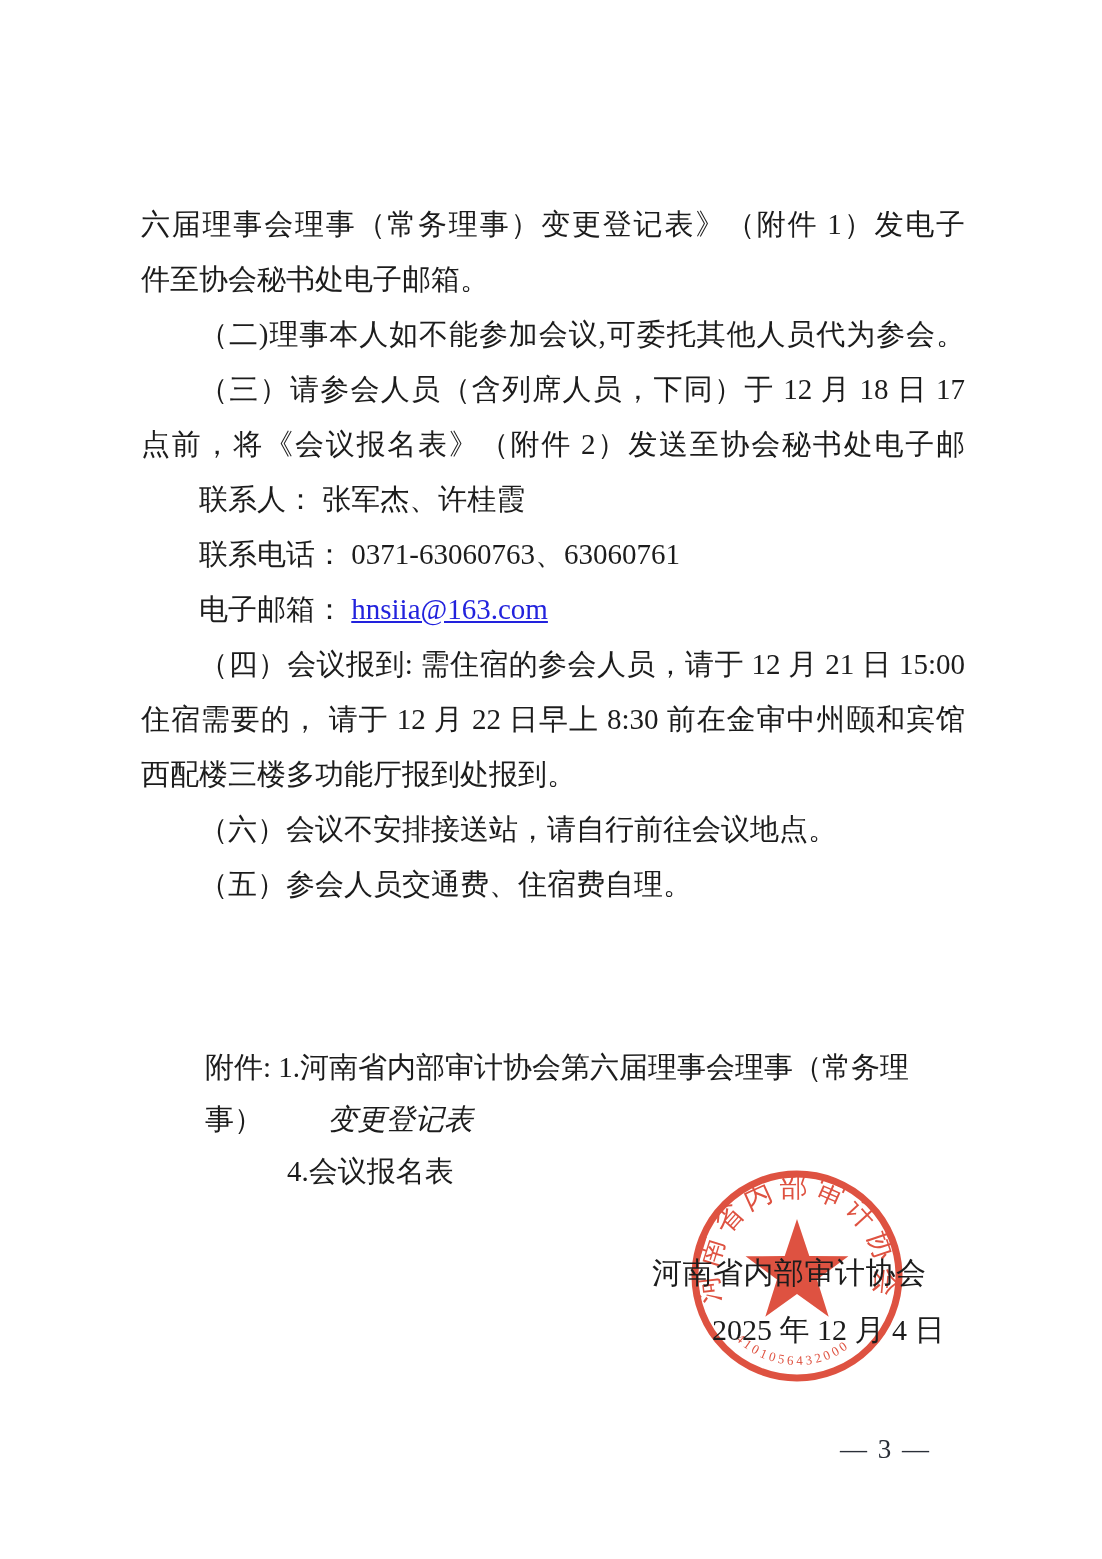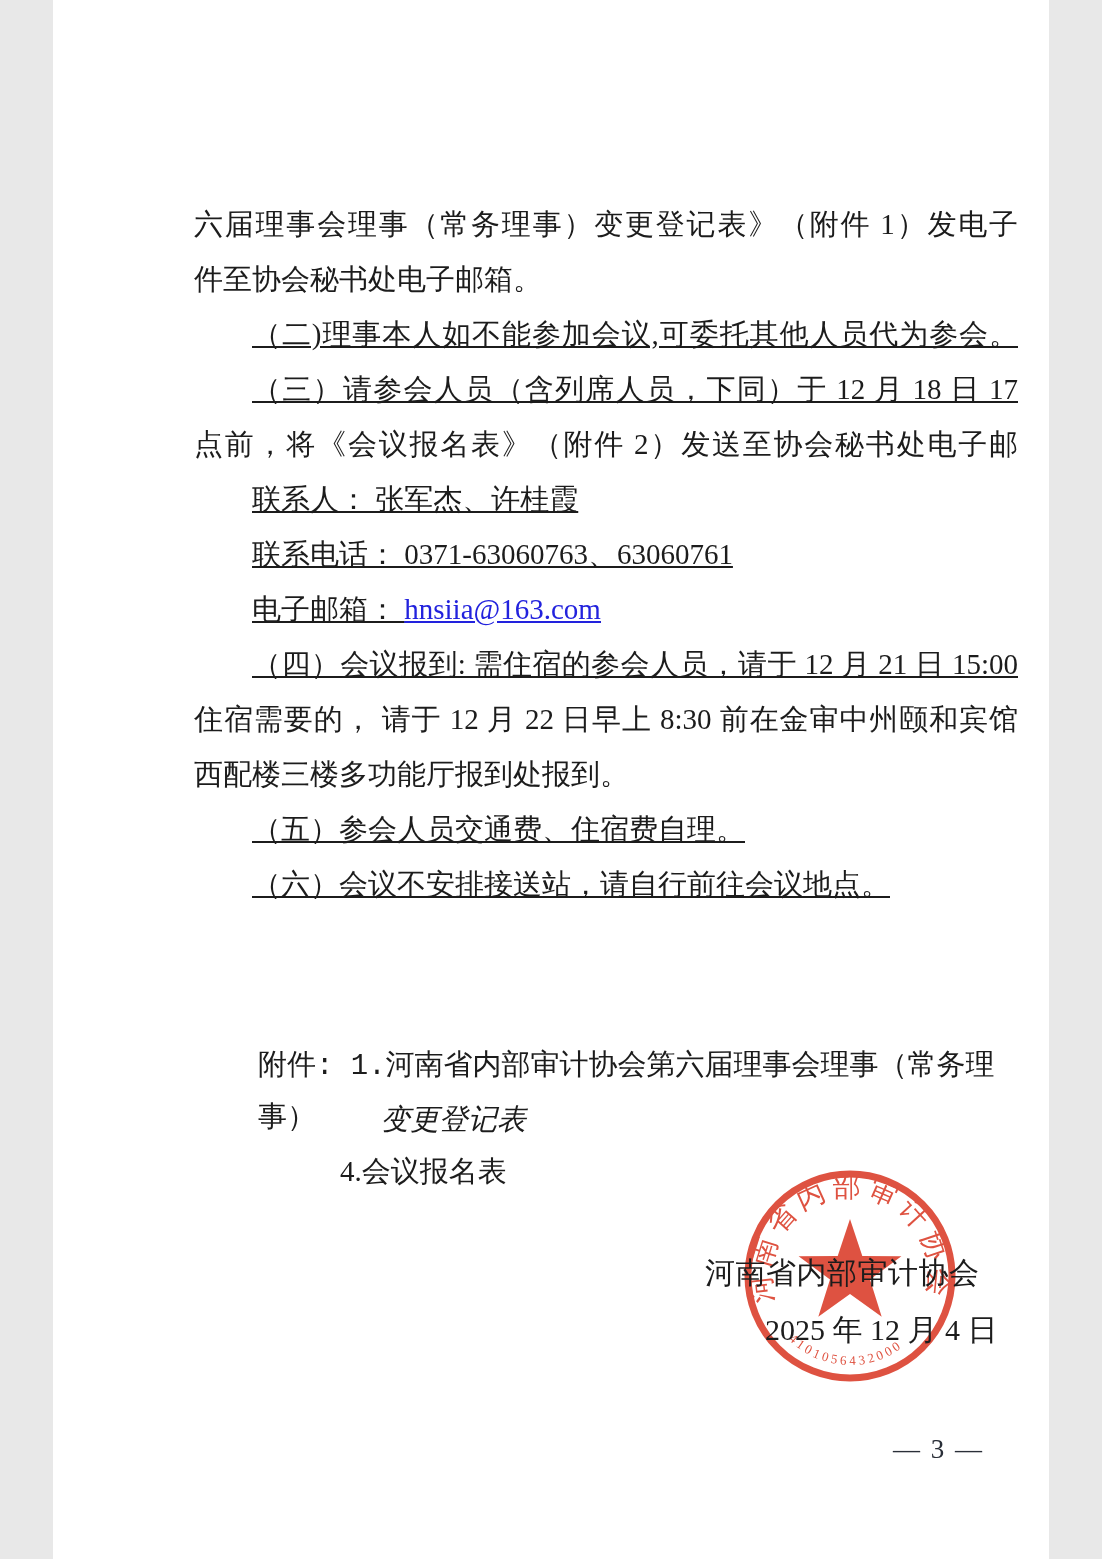--- a/index.html
+++ b/index.html
@@ -1,37 +1,37 @@
 <!DOCTYPE html>
 <html style="--seal-red: #dc4330; --link-blue: #2222dd;"><head>
 <meta charset="utf-8">
 <style>
   html,body{margin:0;padding:0;background:#e8e8e8;}
   .page{
     position:relative;
-    width:996px;height:1559px;
+    width:1102px;height:1559px;
     background:#ffffff;
     font-family:"Liberation Serif","DejaVu Serif",serif;
     color:#1c1c1c;
     overflow:hidden;
     margin:0 auto;
   }
   .body-block{
     position:absolute;left:141px;top:197px;width:824px;
     font-size:29px;
   }
   .line{height:55px;line-height:55px;overflow:hidden;}
-  .indent{padding-left:58px;text-decoration:underline;}
+  .indent{padding-left:58px;}
   .fill{text-align:justify;text-align-last:justify;}
   .email-link{color:var(--link-blue,#2222dd);text-decoration:underline;cursor:pointer;}
   .att-block{
     position:absolute;left:141px;top:1041px;width:824px;font-size:29px;
   }
   .att-line{height:52px;line-height:52px;}
-  .att-l1{padding-left:64px;font-family:Liberation Mono, monospace;}
+  .att-l1{padding-left:64px;}
   .att-l2{padding-left:187px;font-style:italic;}
   .att-l3{padding-left:146px;}
   .sig-org{position:absolute;left:652px;top:1253px;font-size:30px;letter-spacing:0.5px;}
   .sig-date{position:absolute;left:676px;top:1310px;font-size:30px;margin-left:36px;}
   .page-num{position:absolute;left:840px;top:1434px;font-size:27px;letter-spacing:2px;color:#2a2f38;}
   .seal{
     position:absolute;left:687px;top:1166px;width:220px;height:220px;
     color:var(--seal-red,#dc4836);
     opacity:.92;
     mix-blend-mode:multiply;
@@ -52,22 +52,22 @@
         <div class="line indent">联系人： 张军杰、许桂霞</div>
         <div class="line indent">联系电话： 0371-63060763、63060761</div>
       </div>
     <div class="line indent">
       <span>电子邮箱： </span><a class="email-link" href="#">hnsiia@163.com</a>
     </div>
     <div id="lines-b">
         <div class="line indent fill">（四）会议报到: 需住宿的参会人员，请于 12 月 21 日 15:00</div>
         <div class="line fill">住宿需要的， 请于 12 月 22 日早上 8:30 前在金审中州颐和宾馆</div>
         <div class="line">西配楼三楼多功能厅报到处报到。</div>
+        <div class="line indent">（六）会议不安排接送站，请自行前往会议地点。</div>
         <div class="line indent">（五）参会人员交通费、住宿费自理。</div>
-        <div class="line indent">（六）会议不安排接送站，请自行前往会议地点。</div>
       </div>
   </div>
 
   <div class="att-block">
     <div class="att-line att-l1">附件: 1.河南省内部审计协会第六届理事会理事（常务理事）</div>
     <div class="att-line att-l2">变更登记表</div>
     <div class="att-line att-l3">4.会议报名表</div>
   </div>
 
   <svg class="seal" viewBox="0 0 220 220" aria-hidden="true">

